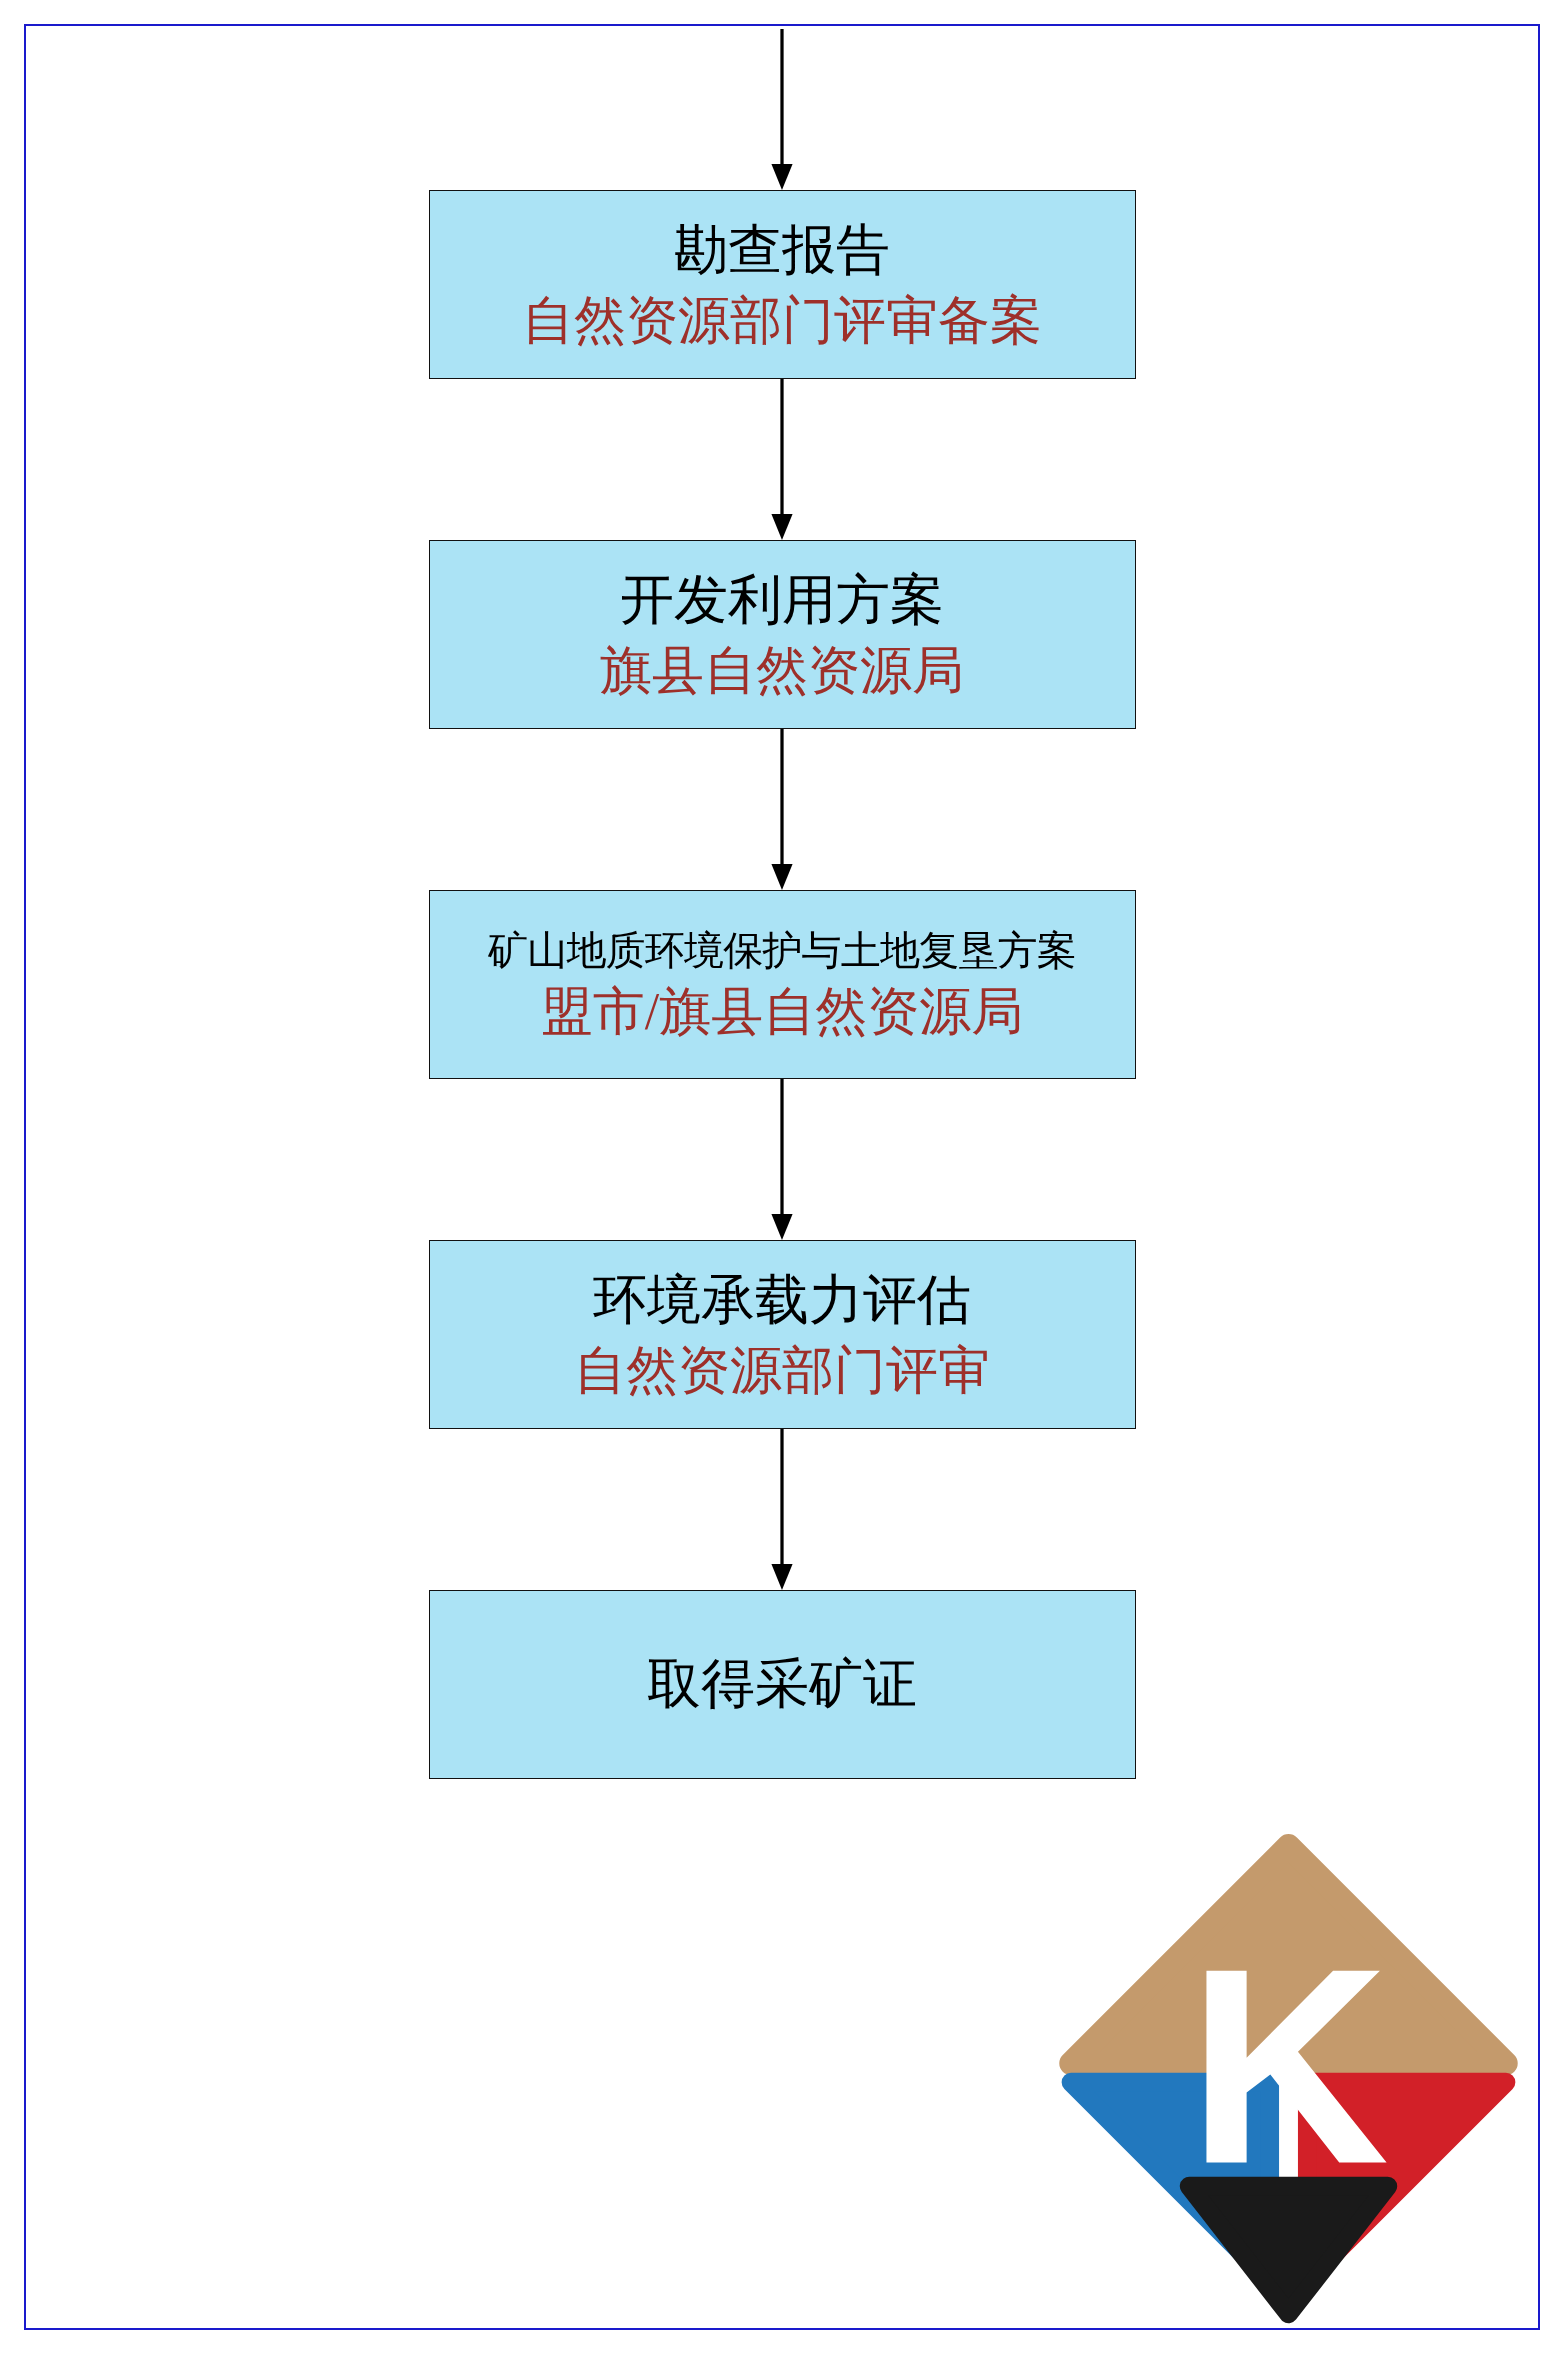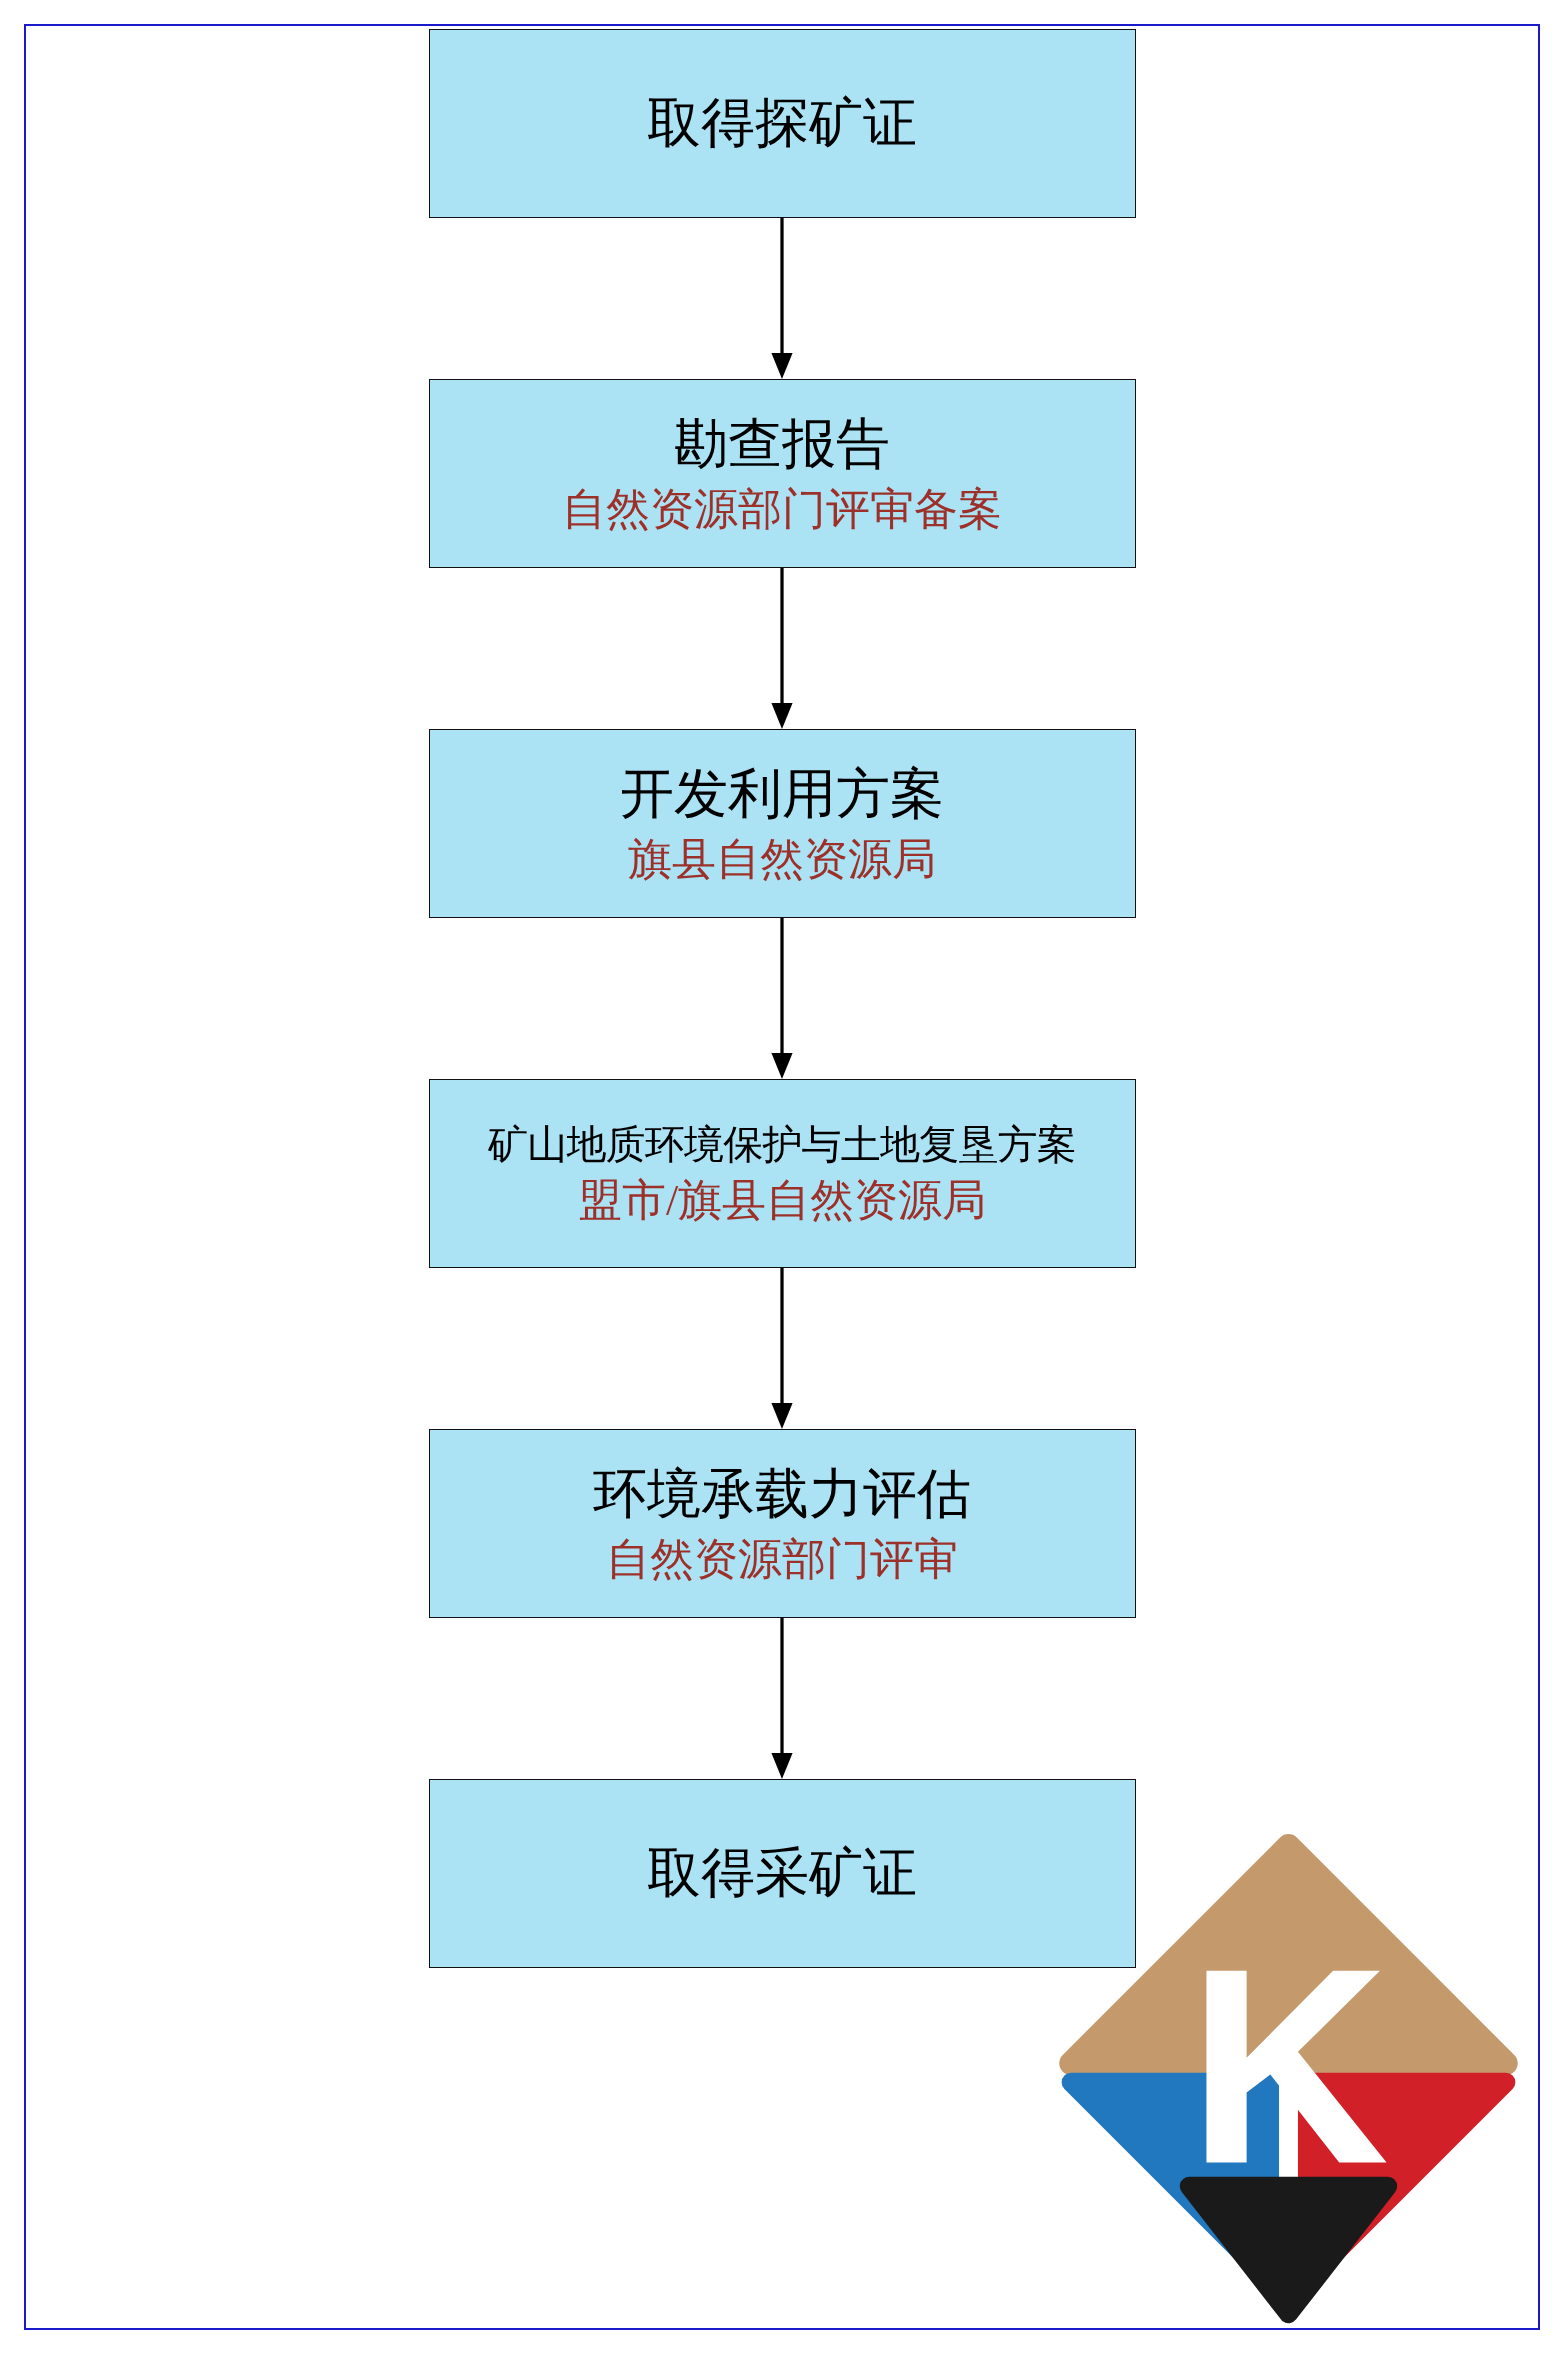--- a/index.html
+++ b/index.html
@@ -59,21 +59,21 @@
     font-size: 54px;
     line-height: 1.35;
     white-space: nowrap;
   }
   .step.compact .step-title {
     font-size: 40px;
     letter-spacing: -0.8px;
   }
   .step-subtitle {
     color: #9e302a;
-    font-size: 44px;
+    font-size: 52px;
     line-height: 1.3;
     white-space: nowrap;
   }
   .step-subtitle:empty { display: none; }
   .arrow {
     display: block;
     width: 28px;
     height: 161px;
     flex: 0 0 auto;
   }
@@ -93,24 +93,20 @@
 </style>
 </head>
 <body>
 
 <div class="page">
   <div class="page-border"></div>
 
 
   <div class="flow">
 
-    <div class="step">
-      <div class="step-title">取得探矿证</div>
-
-    </div>
 
     <svg class="arrow" viewBox="0 0 34 198">
       <line x1="17" y1="0" x2="17" y2="172" stroke="#000" stroke-width="4"></line>
       <polygon points="17,198 4,166 30,166" fill="#000"></polygon>
     </svg>
 
     <div class="step">
       <div class="step-title">勘查报告</div>
       <div class="step-subtitle">自然资源部门评审备案</div>
     </div>

